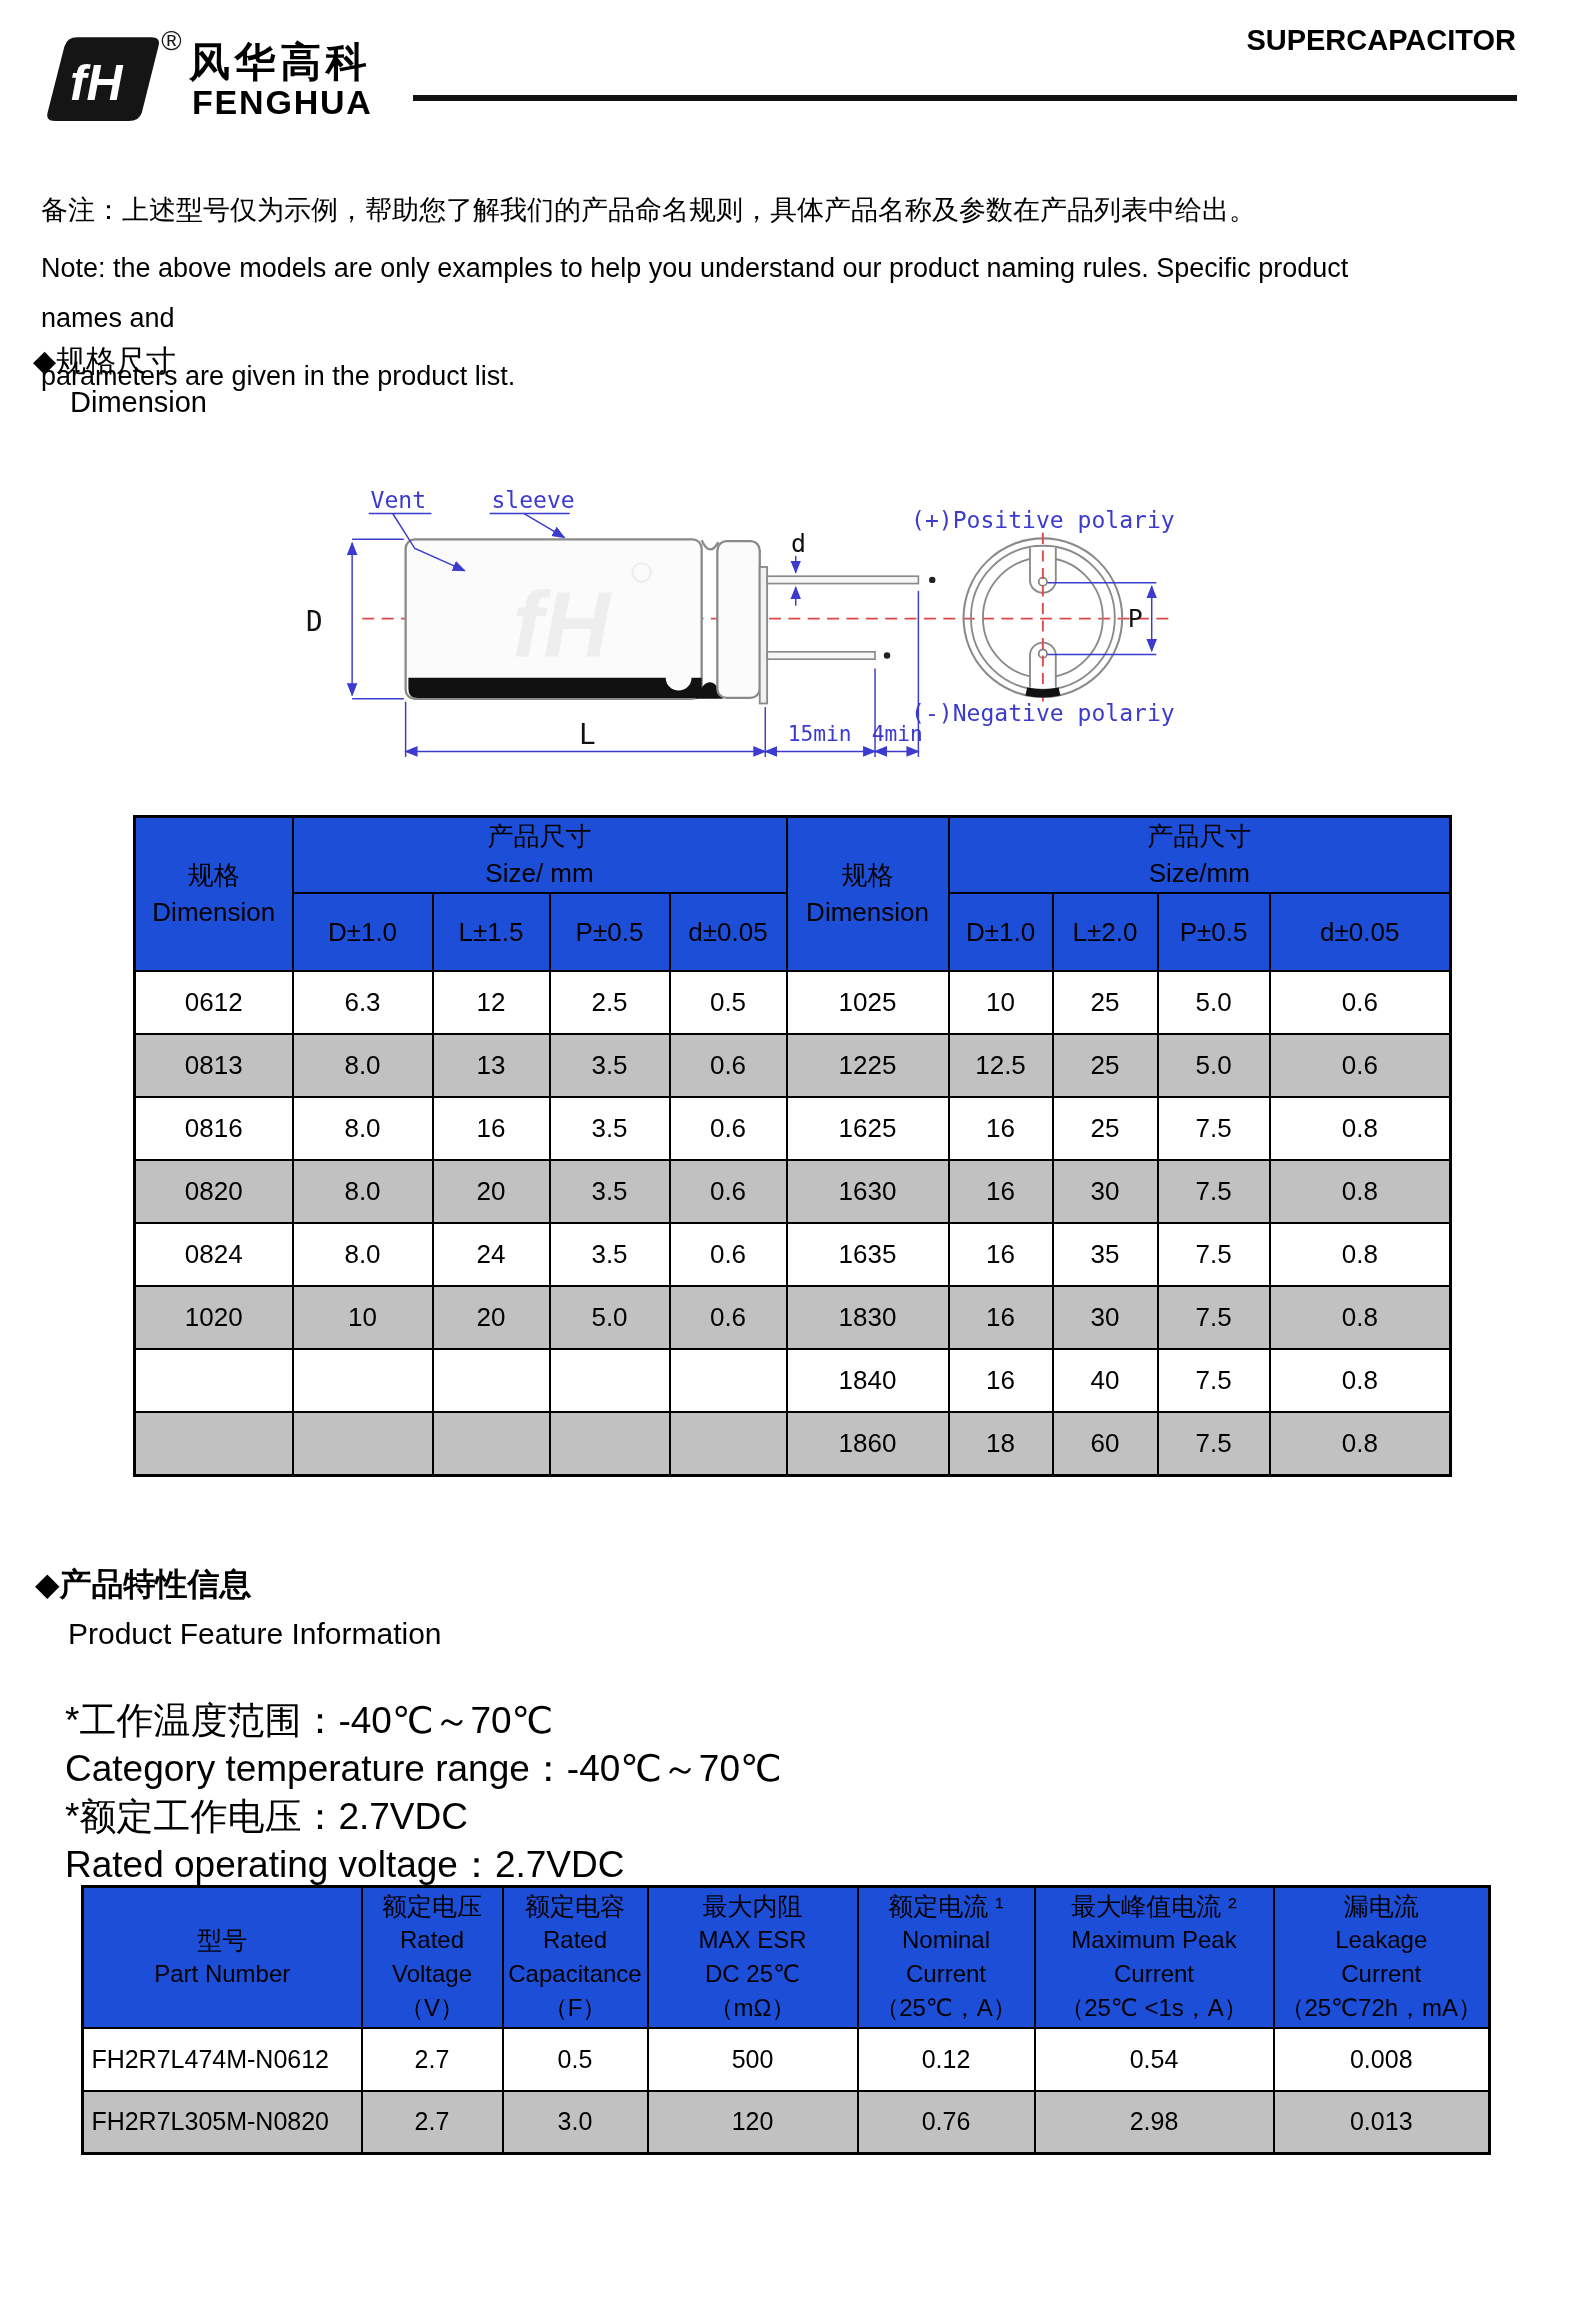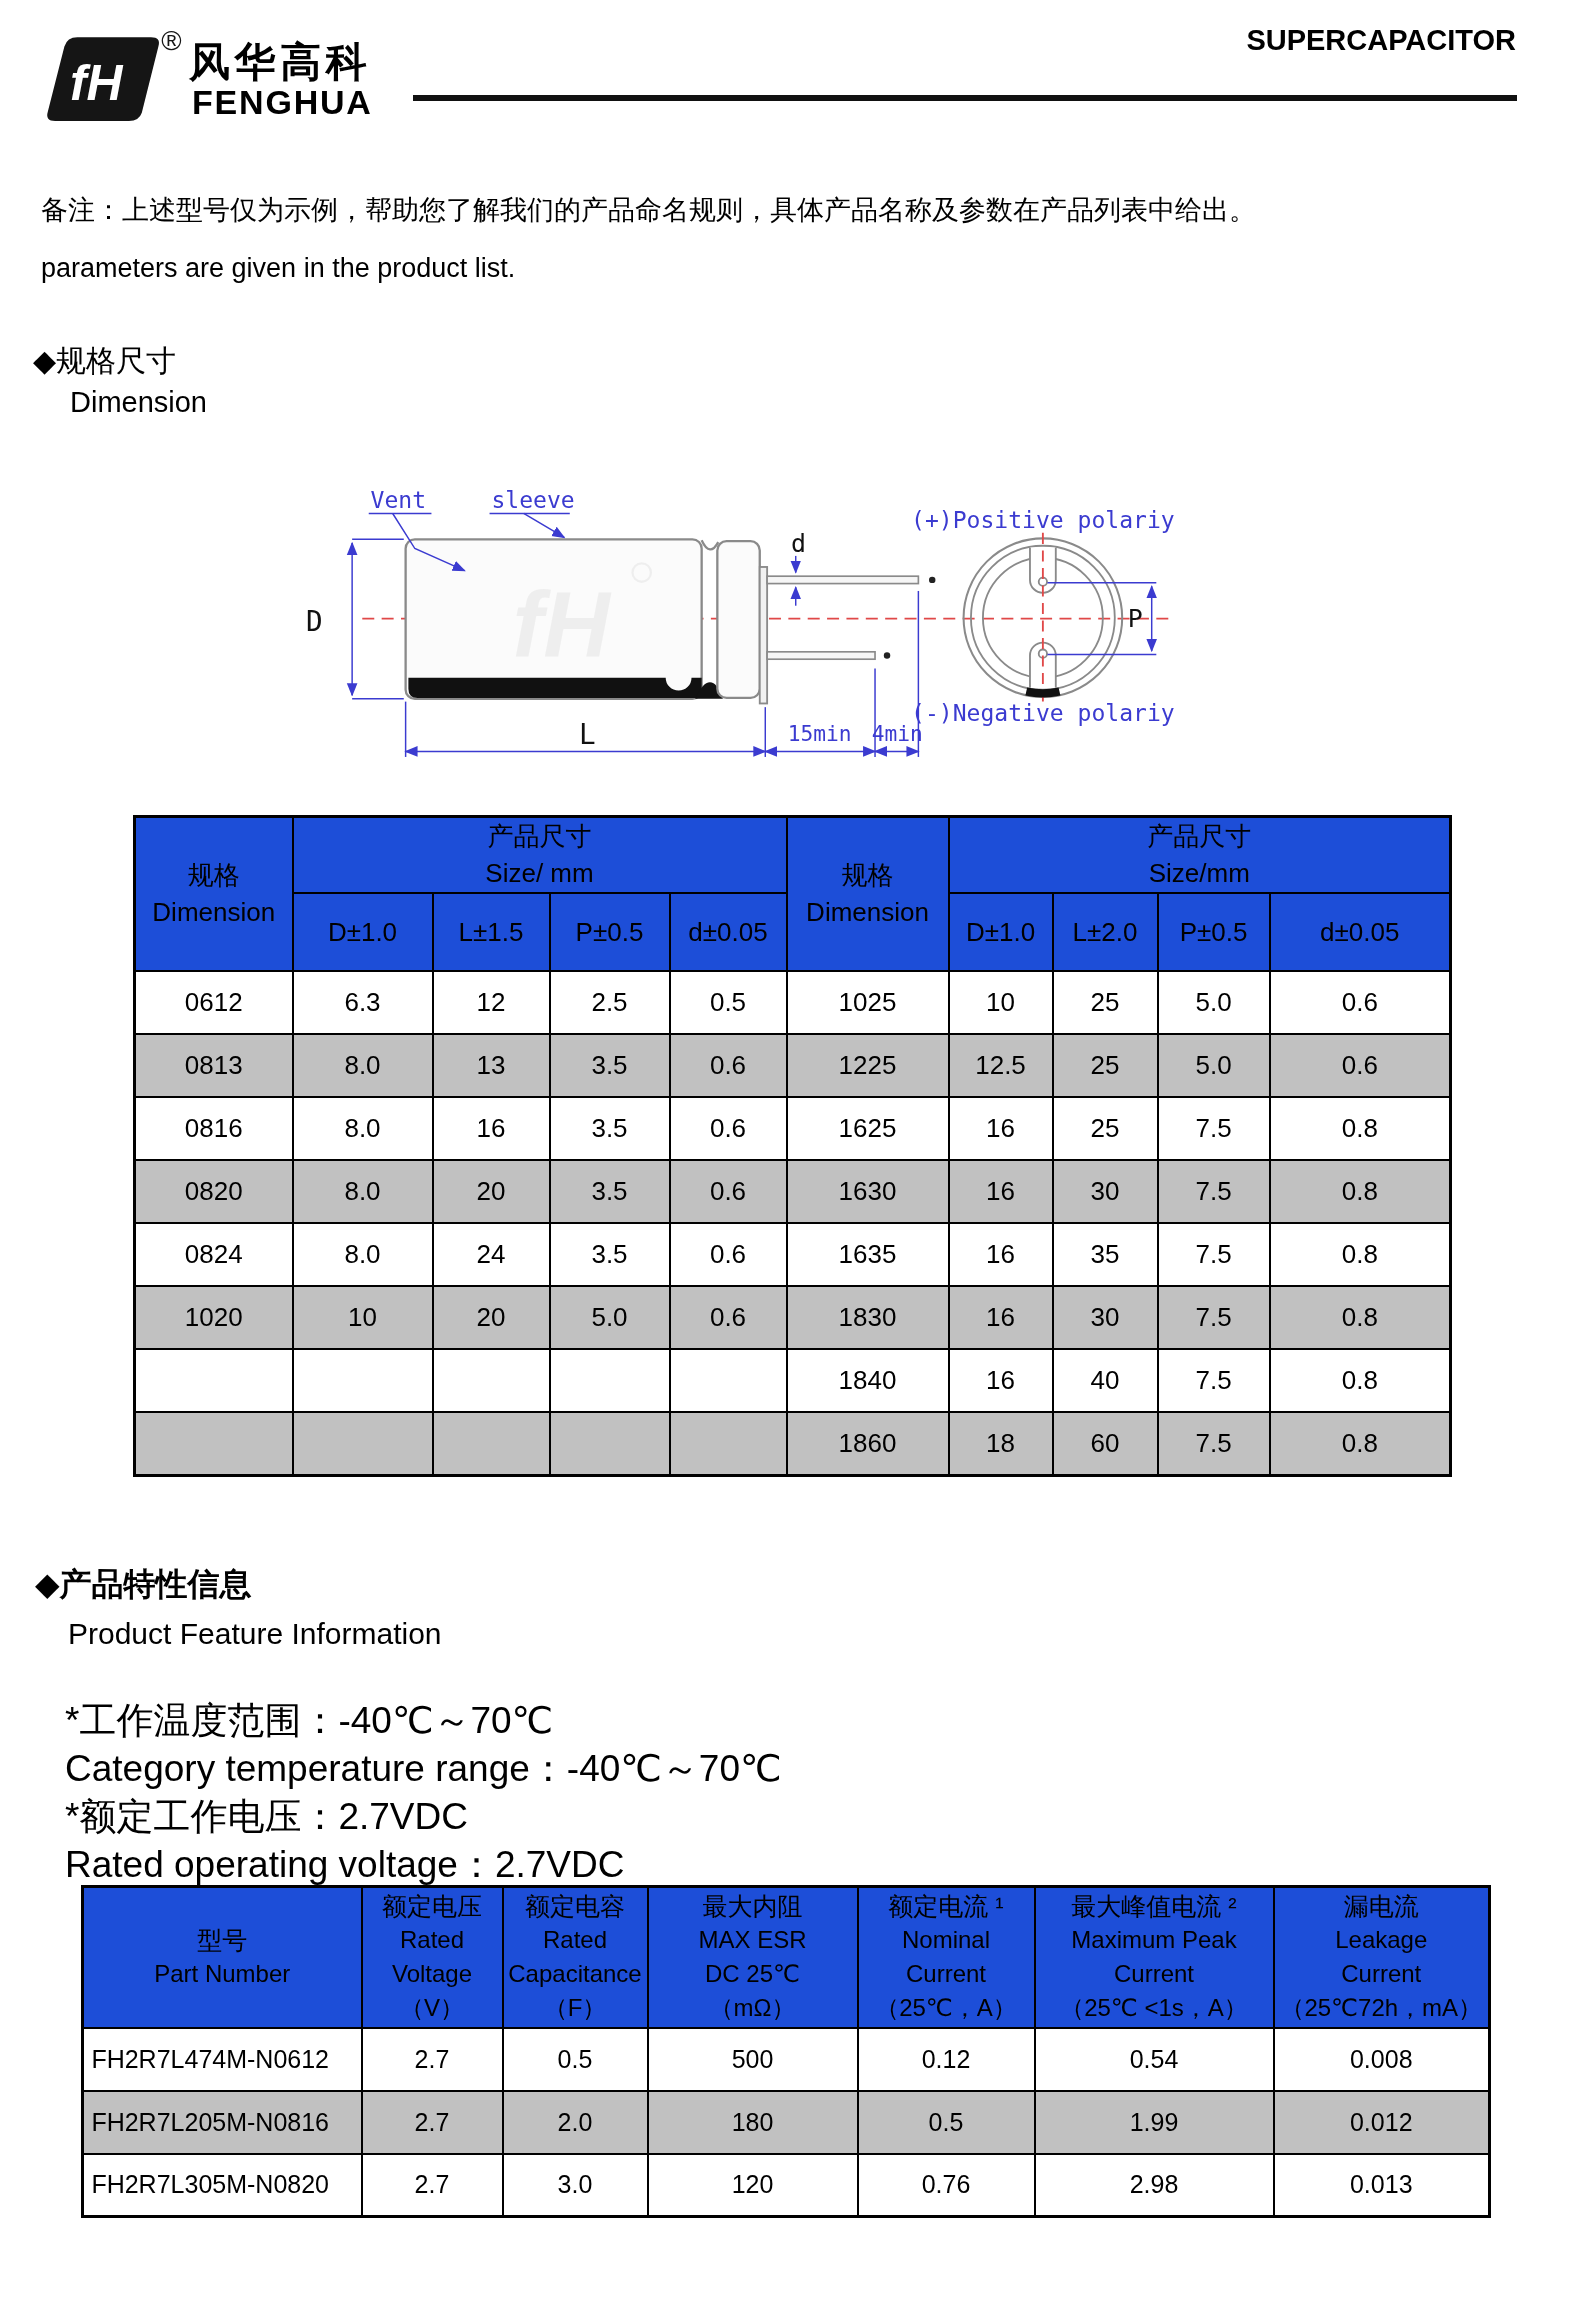--- a/index.html
+++ b/index.html
@@ -60,20 +60,21 @@
     <text x="30" y="78" font-size="54" font-style="italic" font-weight="bold" fill="#ffffff" font-family="Liberation Sans, DejaVu Sans, sans-serif">fH</text>
     <text x="129" y="24" font-size="30" fill="#151515" font-family="Liberation Sans, DejaVu Sans, sans-serif">®</text>
   </svg>
   <div class="brand-cn">风华高科</div>
   <div class="brand-en">FENGHUA</div>
   <div class="header-rule"></div>
   <div class="doc-title">SUPERCAPACITOR</div>
 
   <div class="note">
     <p>备注：上述型号仅为示例，帮助您了解我们的产品命名规则，具体产品名称及参数在产品列表中给出。</p>
+    <p>Note: the above models are only examples to help you understand our product naming rules. Specific product names and</p>
     <p>parameters are given in the product list.</p>
   </div>
 
   <div class="sec1-cn">◆规格尺寸</div>
   <div class="sec1-en">Dimension</div>
 
   <svg class="drawing" width="904" height="332" viewBox="0 0 980 360">
     <defs>
       <marker id="arB" markerWidth="9" markerHeight="9" viewBox="0 0 10 10" refX="9" refY="5" orient="auto-start-reverse">
         <path d="M0,1 L10,5 L0,9 Z" fill="#3b3bd0"></path>
@@ -363,29 +364,20 @@
         <tr>
           <td>FH2R7L474M-N0612</td>
           <td>2.7</td>
           <td>0.5</td>
           <td>500</td>
           <td>0.12</td>
           <td>0.54</td>
           <td>0.008</td>
         </tr>
         <tr>
-          <td>FH2R7L205M-N0816</td>
-          <td>2.7</td>
-          <td>2.0</td>
-          <td>180</td>
-          <td>0.5</td>
-          <td>1.99</td>
-          <td>0.012</td>
-        </tr>
-        <tr>
           <td>FH2R7L305M-N0820</td>
           <td>2.7</td>
           <td>3.0</td>
           <td>120</td>
           <td>0.76</td>
           <td>2.98</td>
           <td>0.013</td>
         </tr>
       </tbody>
   </table>

